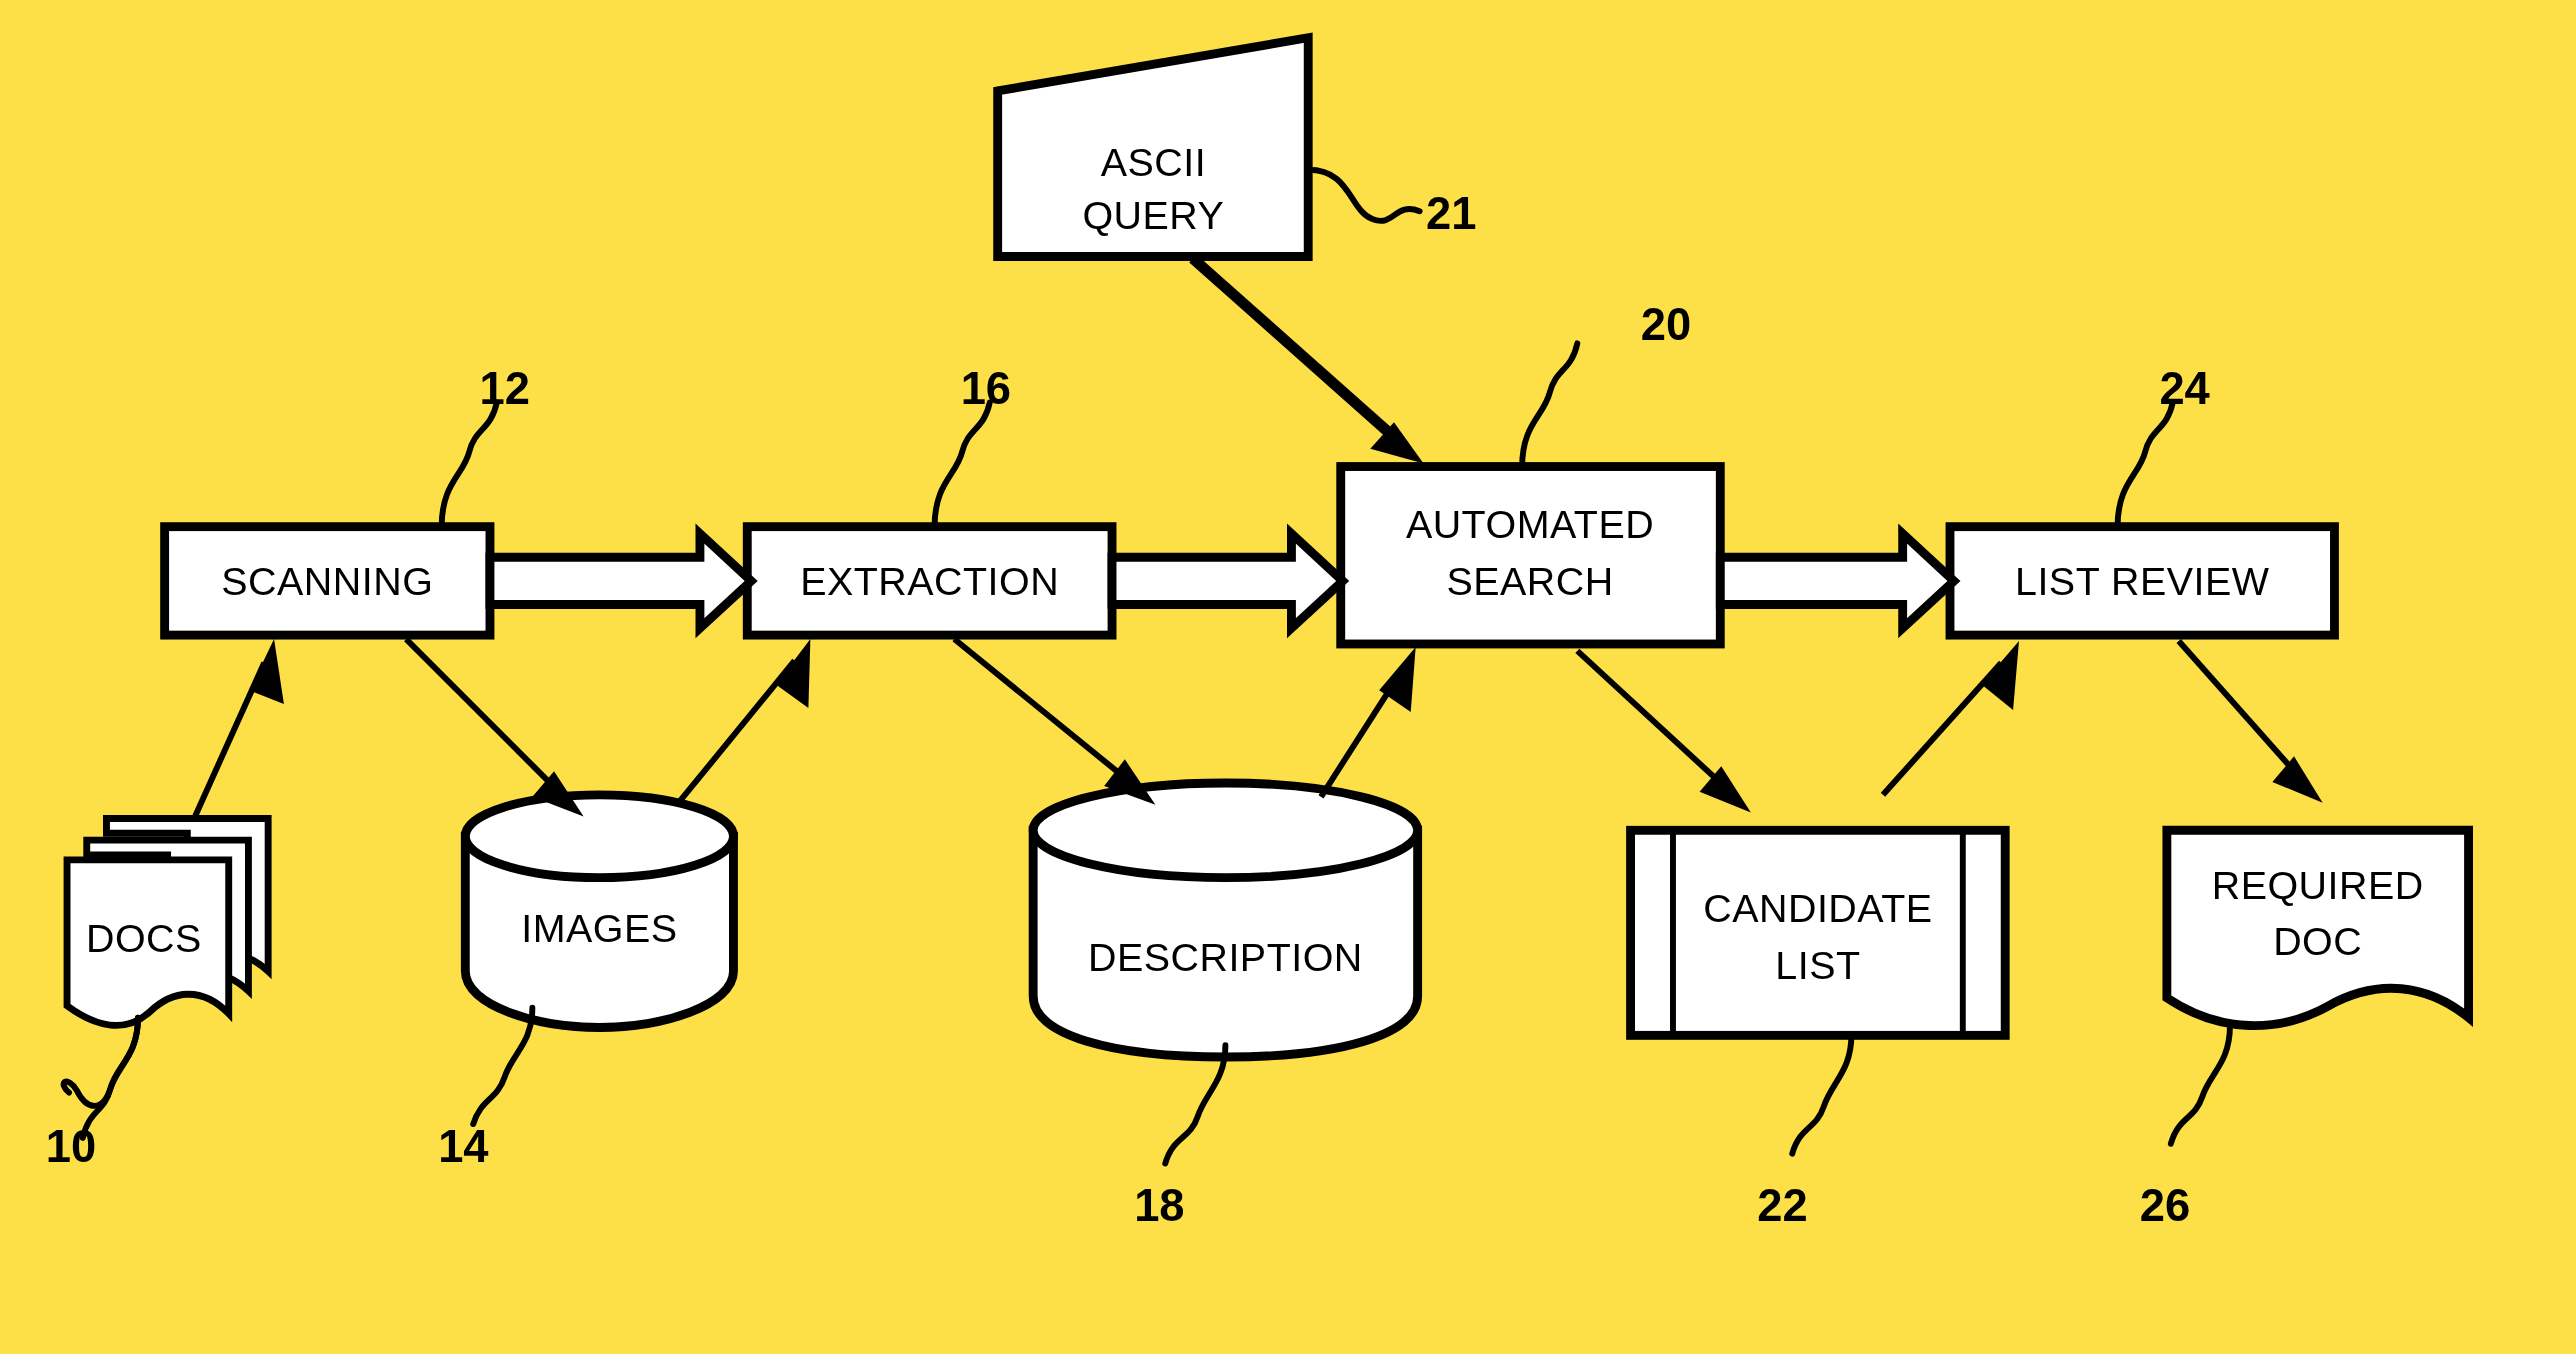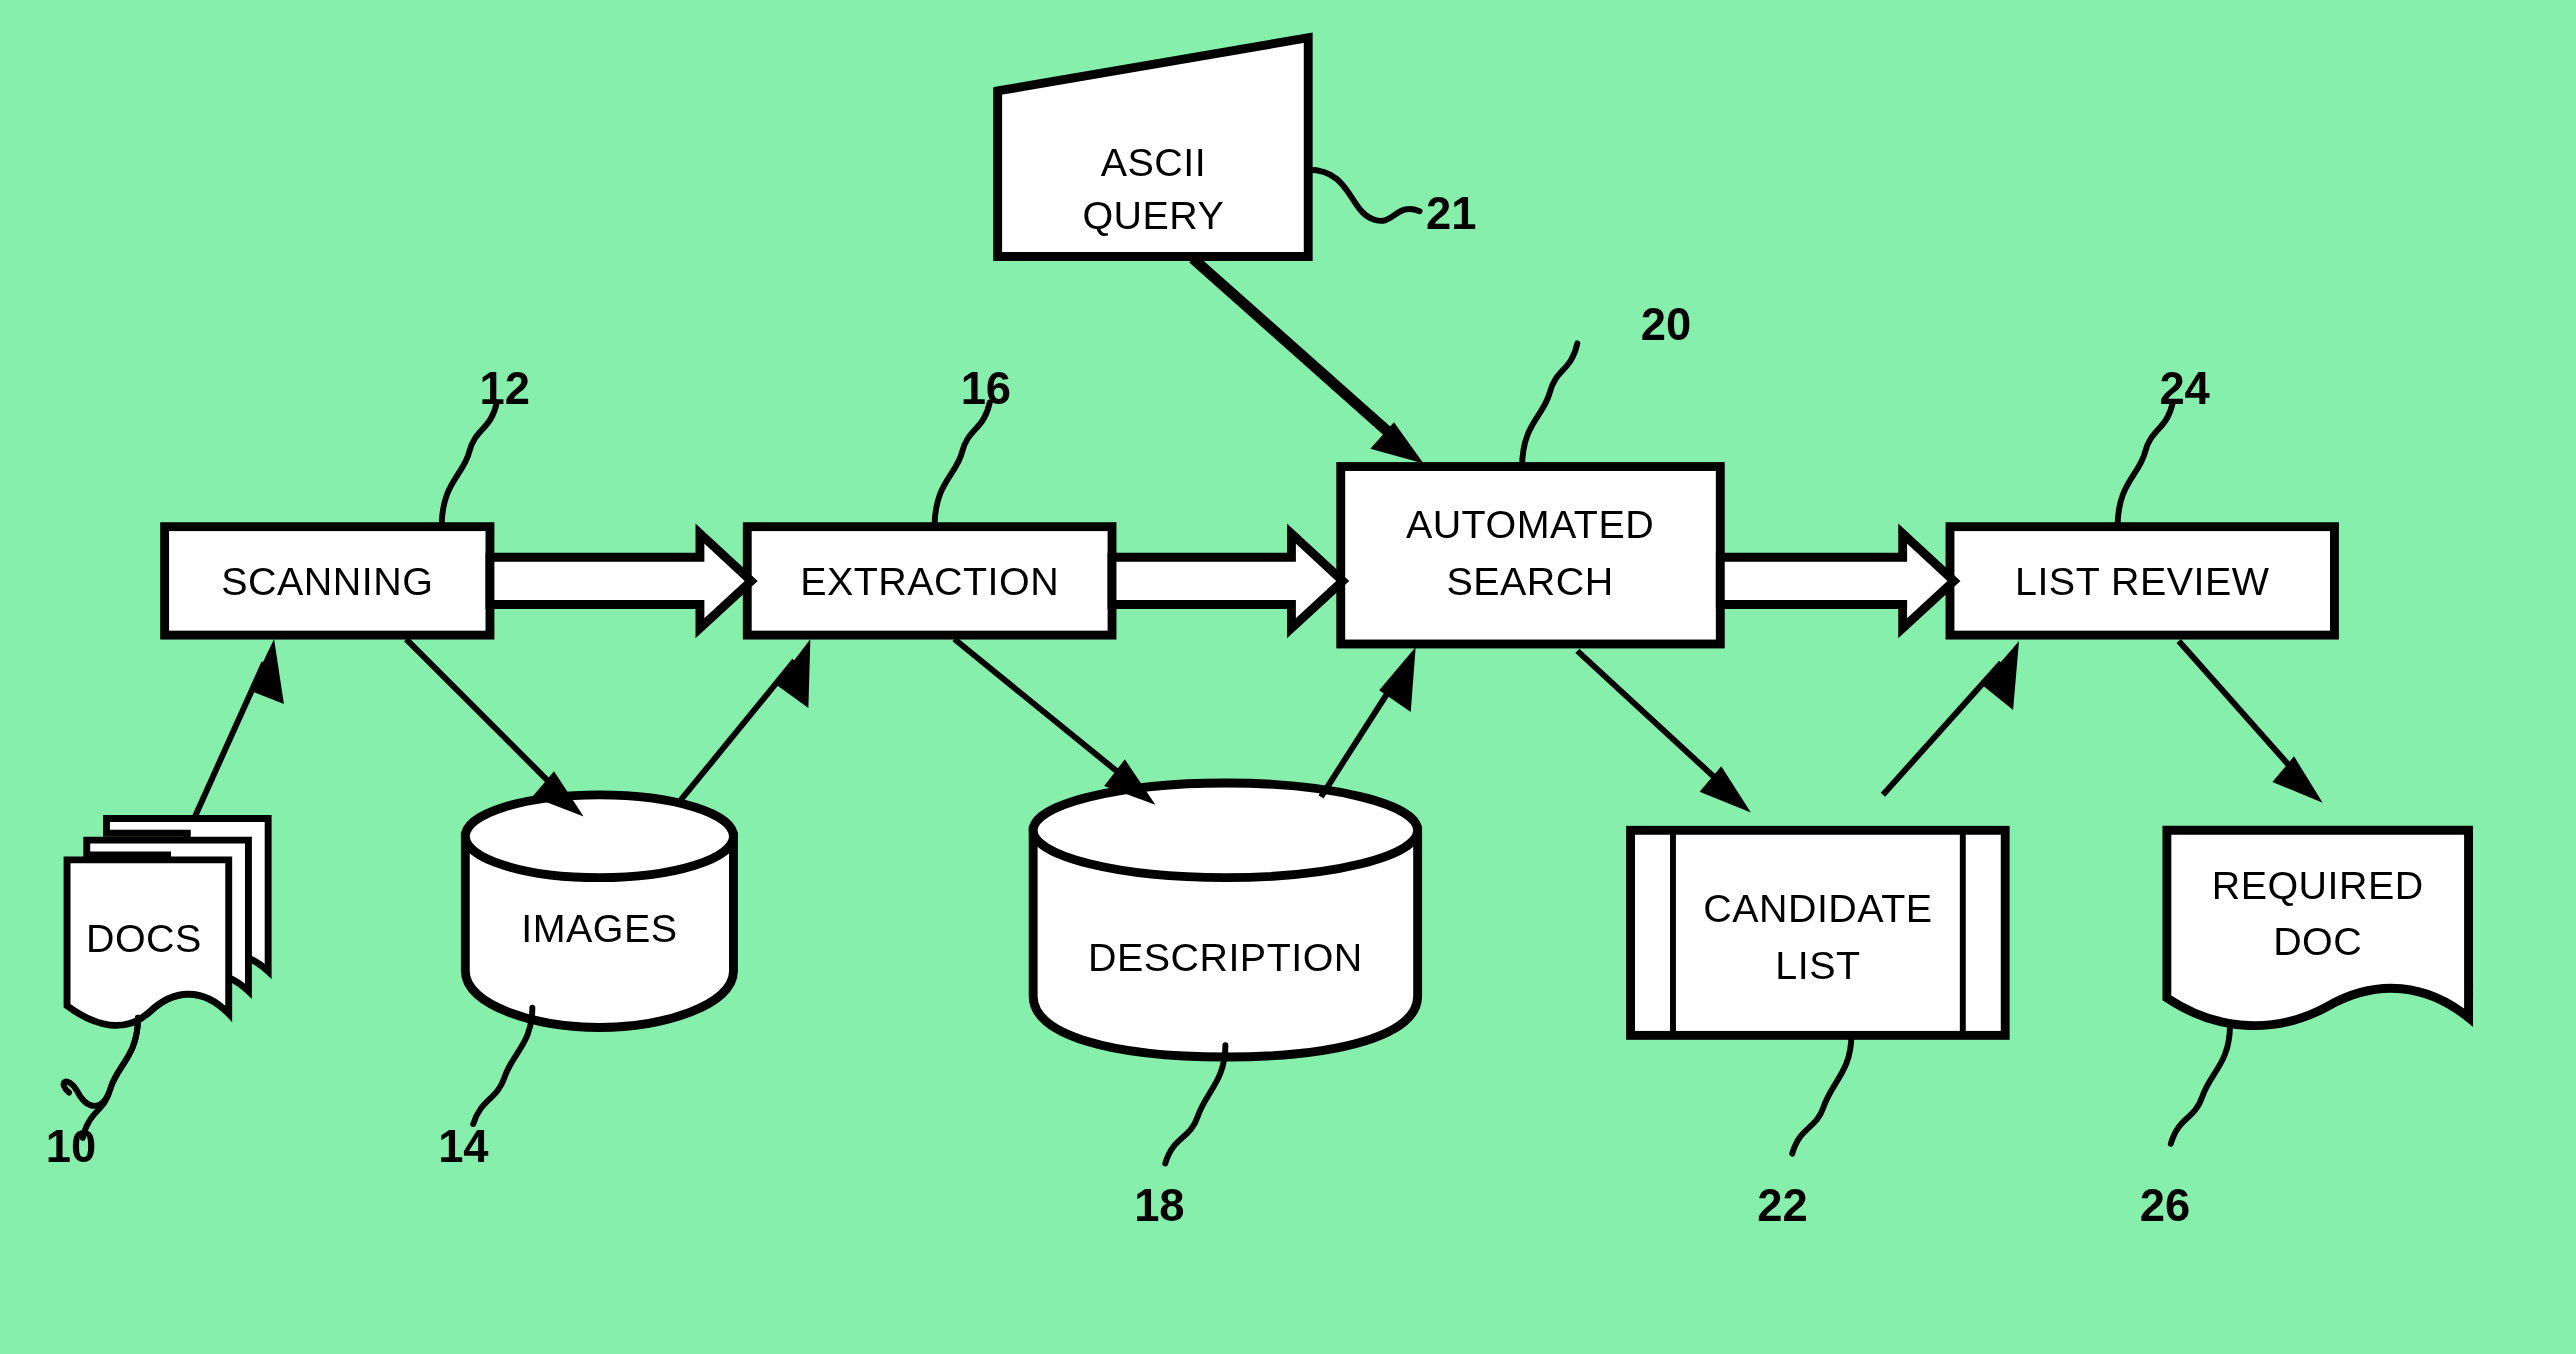--- a/index.html
+++ b/index.html
@@ -11,21 +11,21 @@
   body {
     width: 2576px;
     height: 1355px;
     font-family: "Liberation Sans", sans-serif;
     overflow: hidden;
   }
   #diagram-root {
     position: relative;
     width: 2576px;
     height: 1355px;
-    background: #86efac;
+    background: #fde047;
   }
   svg.figure {
     display: block;
     width: 2576px;
     height: 1355px;
   }
   .shape-stroke {
     fill: #ffffff;
     stroke: #000000;
     stroke-width: 9;

